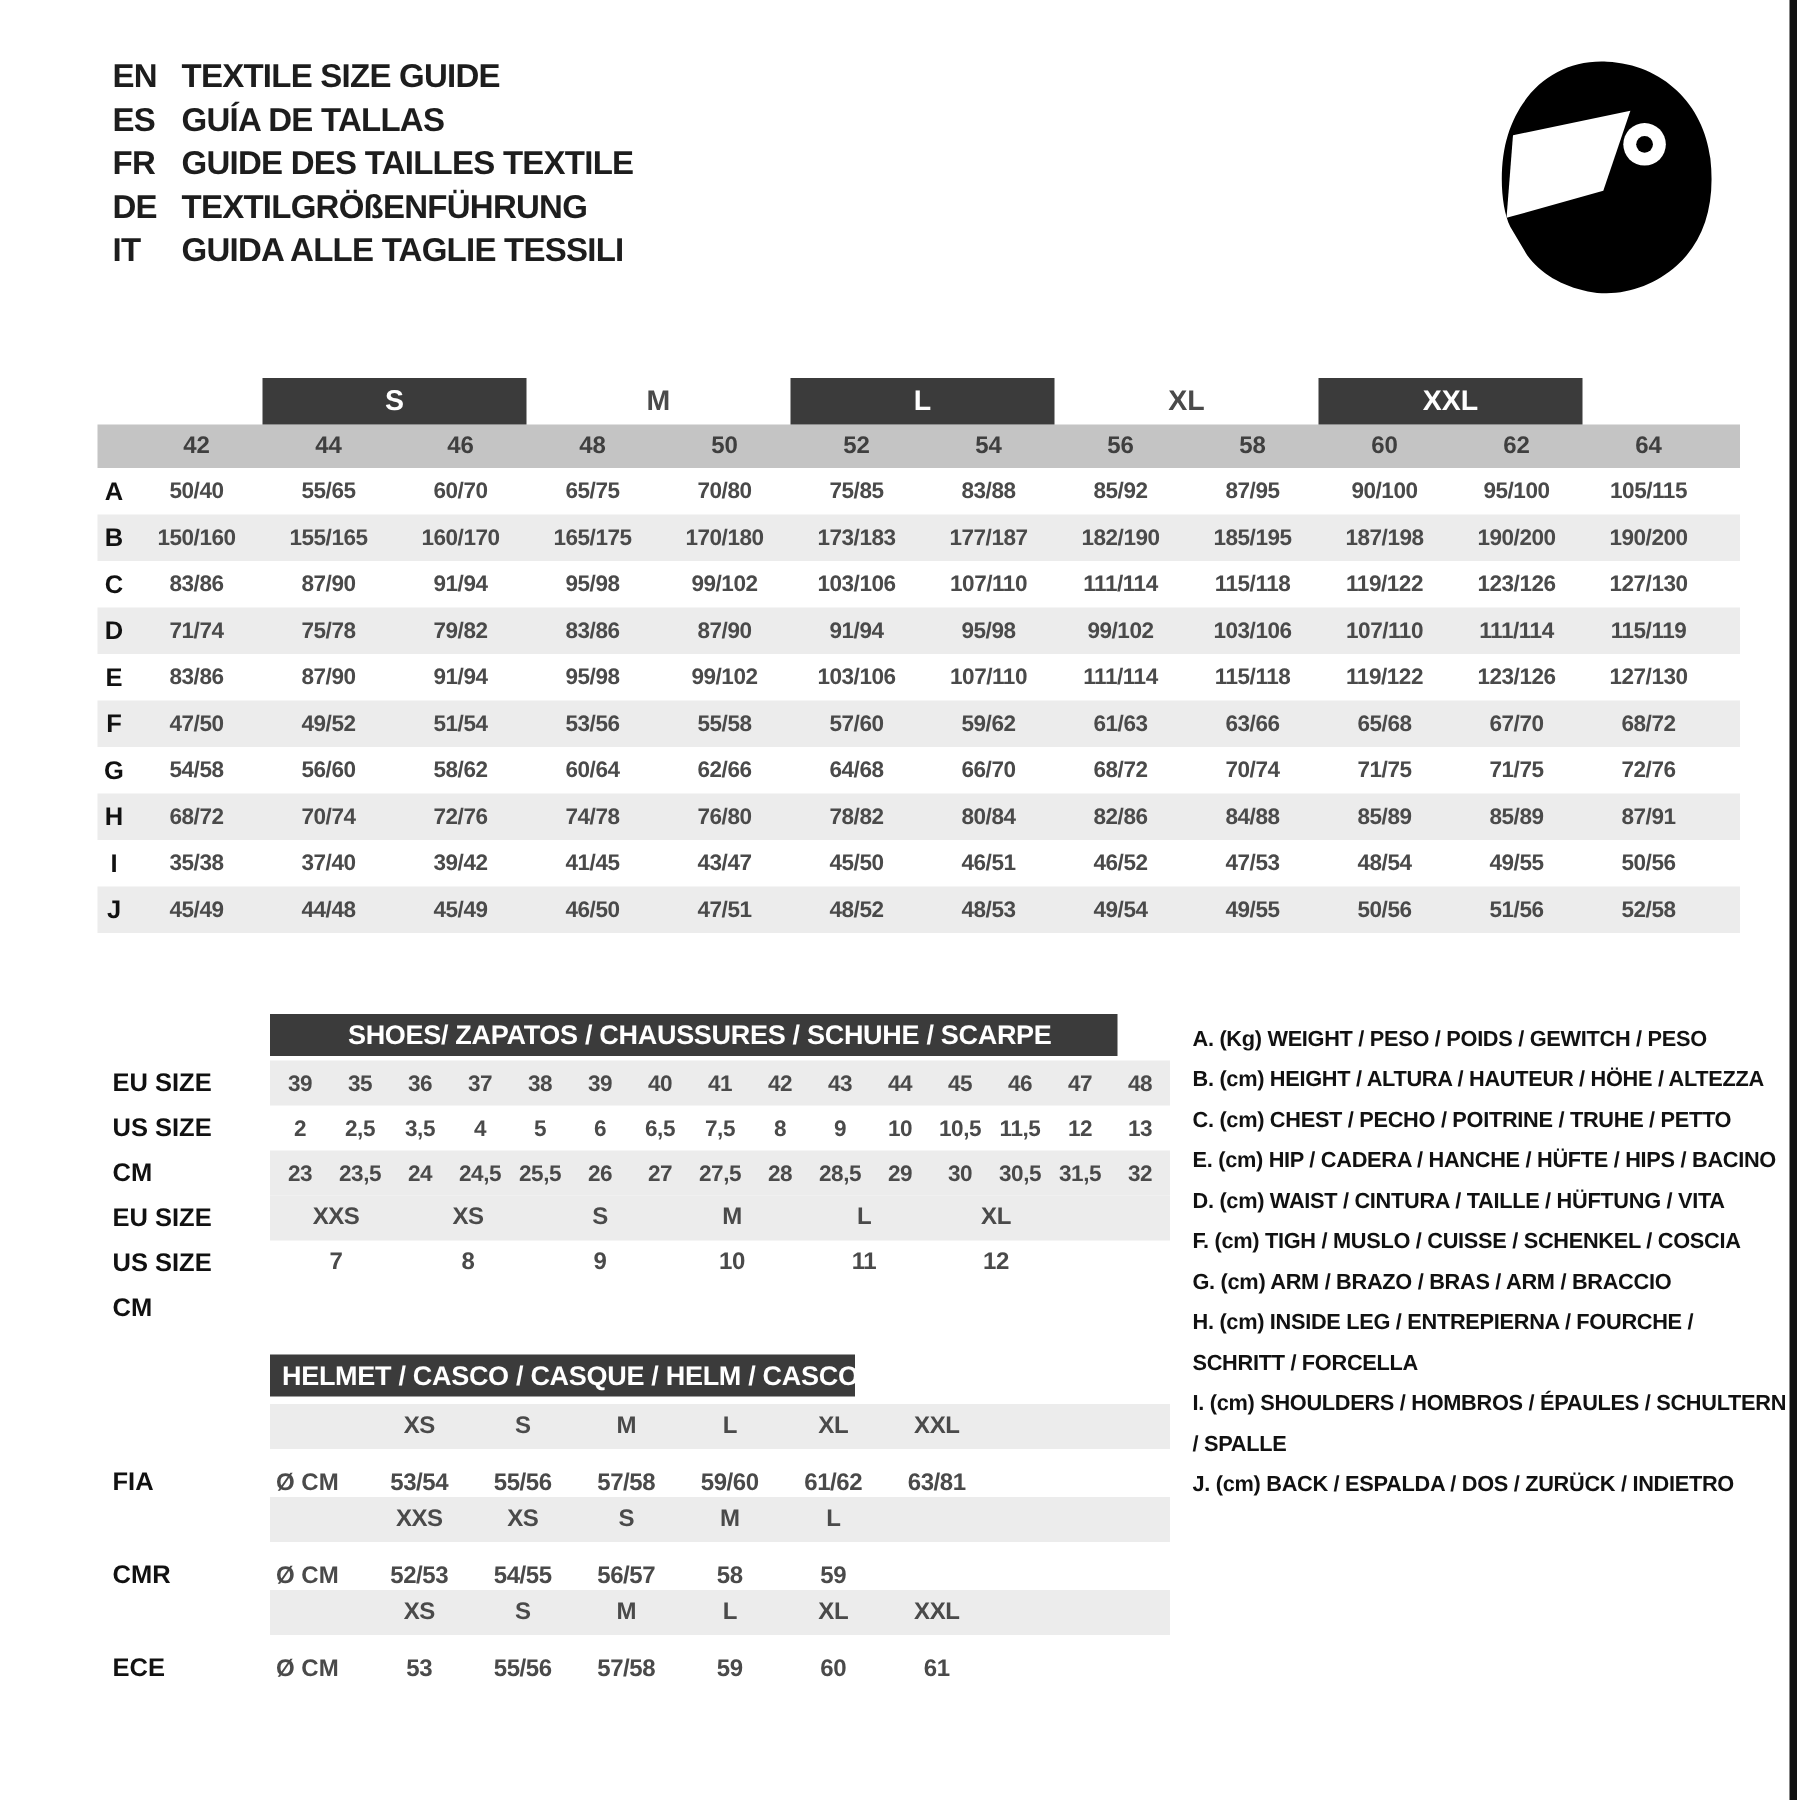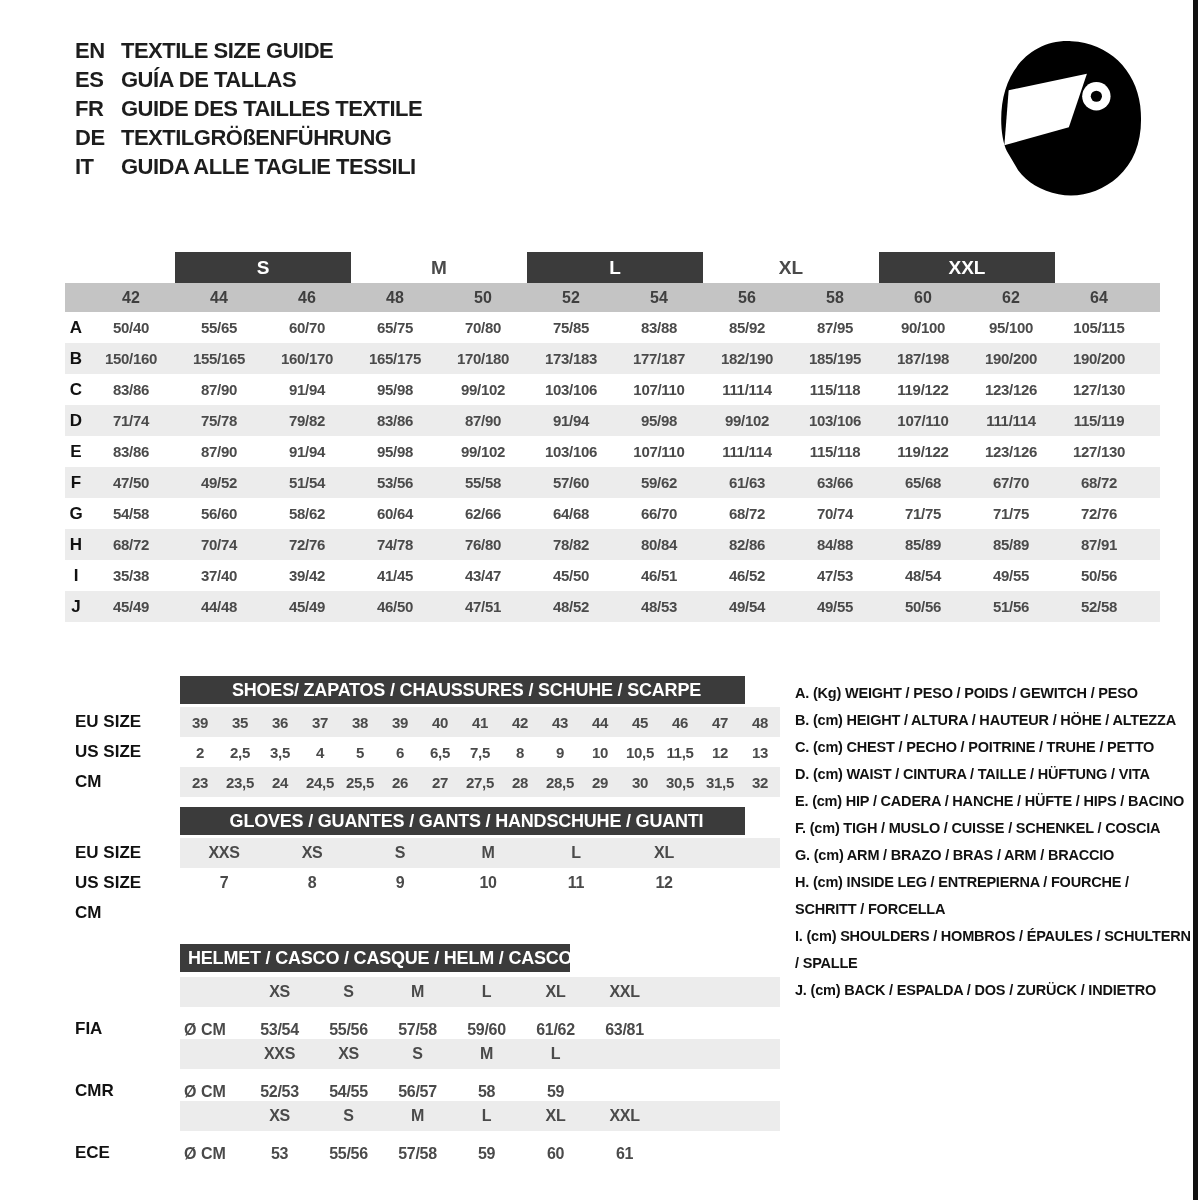--- a/index.html
+++ b/index.html
@@ -339,21 +339,20 @@
             <div class="scell">28,5</div>
             <div class="scell">29</div>
             <div class="scell">30</div>
             <div class="scell">30,5</div>
             <div class="scell">31,5</div>
             <div class="scell">32</div>
           </div>
         </div>
       </div>
 
-    <div class="bar gloves-bar">GLOVES / GUANTES / GANTS / HANDSCHUHE / GUANTI</div>
     <div id="glovesRows">
         <div class="srow">
           <div class="slabel">EU SIZE</div>
           <div class="sgrid gloves shade">
             <div class="scell">XXS</div>
             <div class="scell">XS</div>
             <div class="scell">S</div>
             <div class="scell">M</div>
             <div class="scell">L</div>
             <div class="scell">XL</div>
@@ -447,22 +446,22 @@
             <div class="scell">61</div>
           </div>
         </div>
       </div>
   </section>
 
   <section class="legend" id="legend">
       <div class="legend-line">A. (Kg) WEIGHT / PESO / POIDS / GEWITCH / PESO</div>
       <div class="legend-line">B. (cm) HEIGHT / ALTURA / HAUTEUR / HÖHE / ALTEZZA</div>
       <div class="legend-line">C. (cm) CHEST / PECHO / POITRINE / TRUHE / PETTO</div>
+      <div class="legend-line">E. (cm) HIP / CADERA / HANCHE / HÜFTE / HIPS /  BACINO</div>
       <div class="legend-line">D. (cm) WAIST / CINTURA / TAILLE / HÜFTUNG / VITA</div>
-      <div class="legend-line">E. (cm) HIP / CADERA / HANCHE / HÜFTE / HIPS /  BACINO</div>
       <div class="legend-line">F. (cm) TIGH / MUSLO / CUISSE / SCHENKEL / COSCIA</div>
       <div class="legend-line">G. (cm) ARM / BRAZO / BRAS / ARM / BRACCIO</div>
       <div class="legend-line">H. (cm) INSIDE LEG / ENTREPIERNA / FOURCHE / SCHRITT / FORCELLA</div>
       <div class="legend-line">I.  (cm) SHOULDERS / HOMBROS / ÉPAULES / SCHULTERN / SPALLE</div>
       <div class="legend-line">J. (cm) BACK / ESPALDA / DOS / ZURÜCK / INDIETRO</div>
     </section>
 
   <div class="right-border"></div>
 </div>
 

